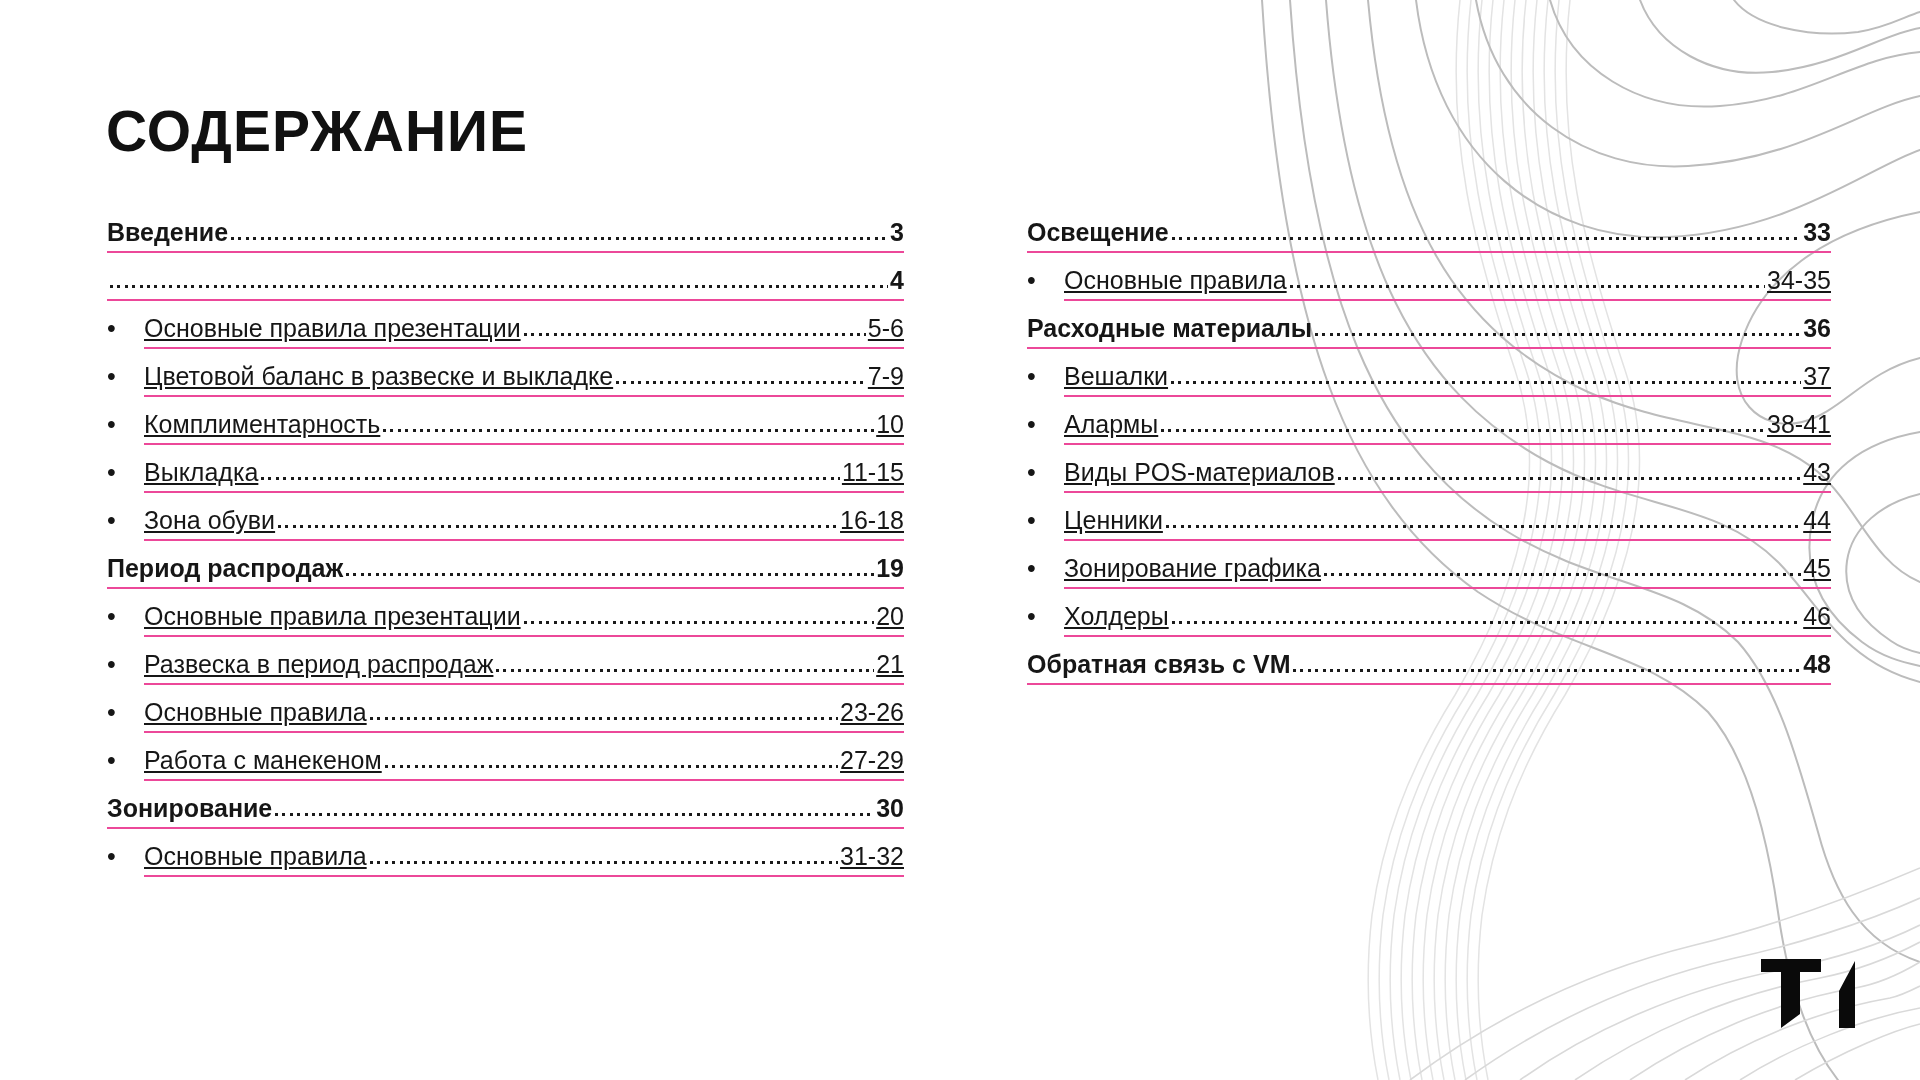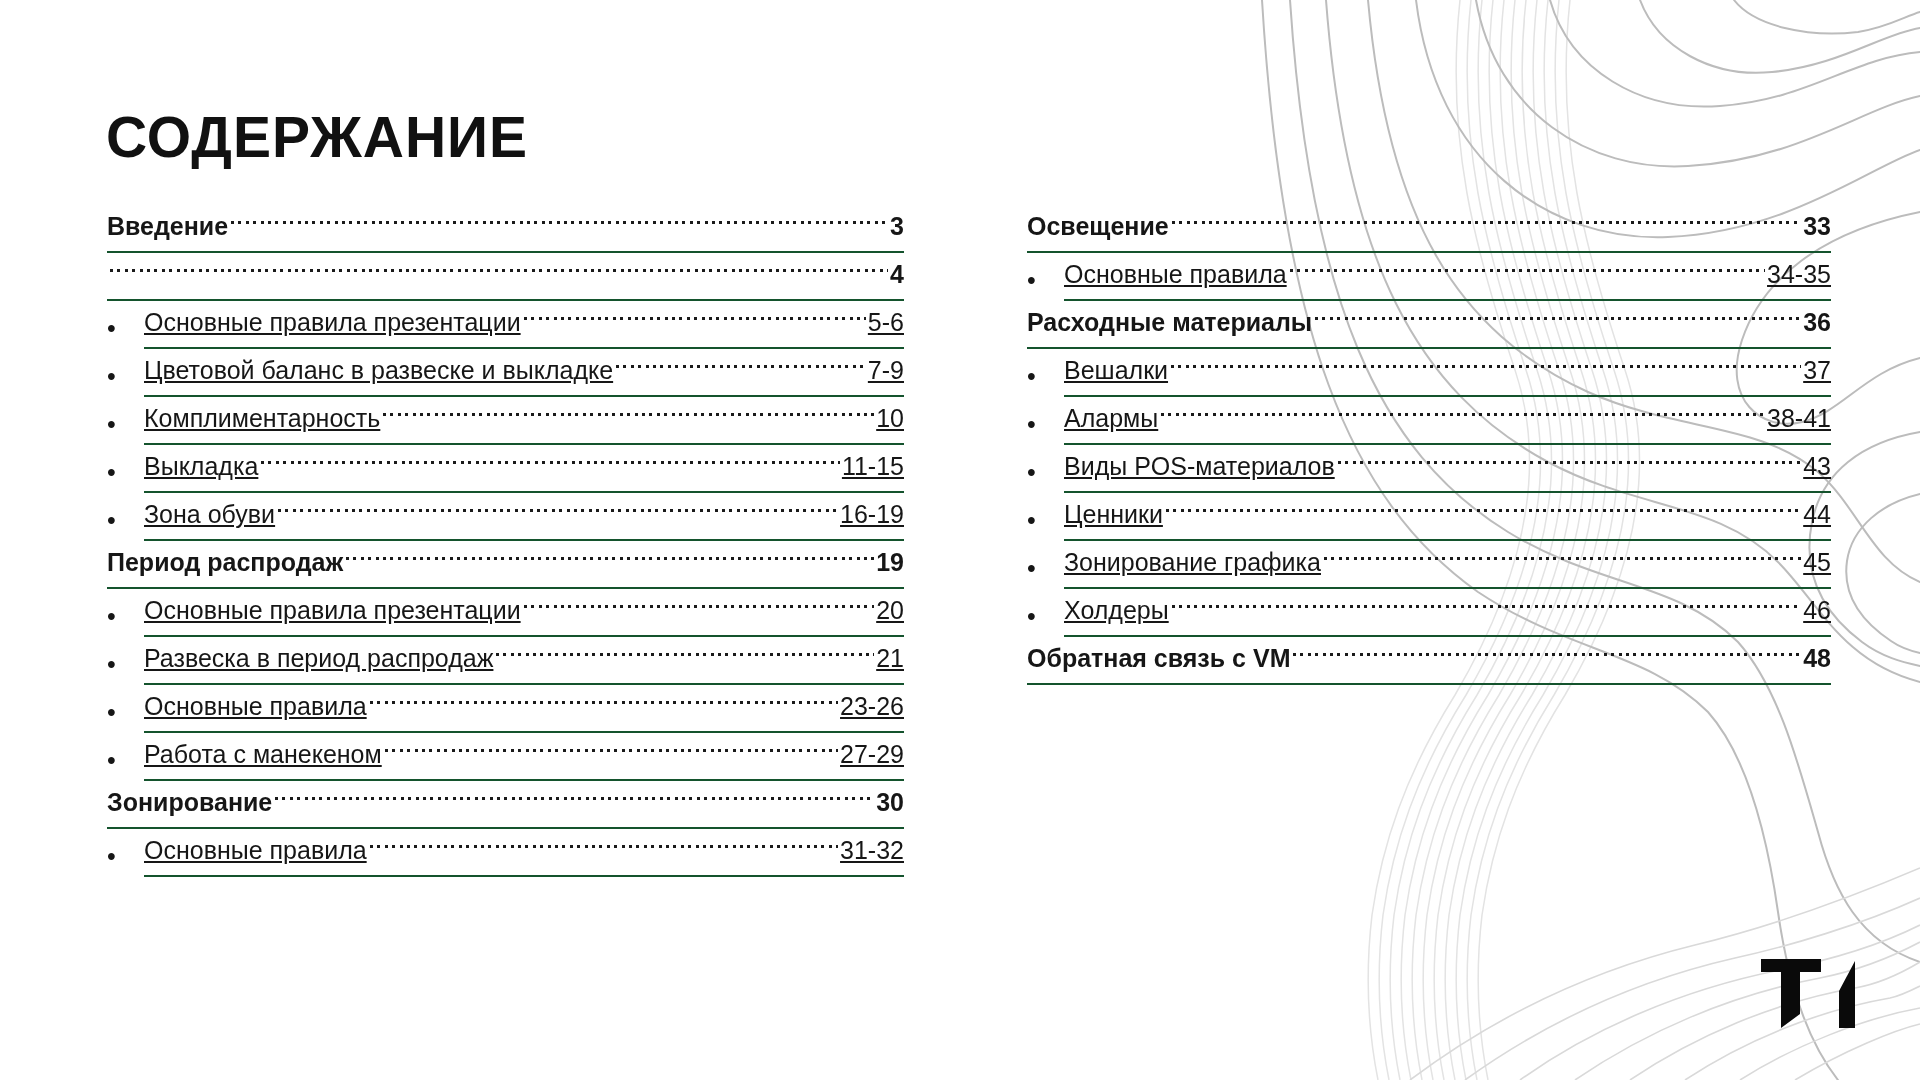--- a/index.html
+++ b/index.html
@@ -3,34 +3,34 @@
 <meta charset="utf-8">
 <style>
   html,body{margin:0;padding:0;}
   body{
     width:1920px;height:1080px;position:relative;overflow:hidden;
     background:#ffffff;color:#1a1a1a;
     font-family:"Liberation Sans",sans-serif;
   }
   .pattern{position:absolute;top:0;right:0;width:800px;height:1080px;z-index:0;}
   .page-title{
-    position:absolute;left:106px;top:104px;z-index:2;
+    position:absolute;left:106px;top:98px;z-index:2;
     font-size:57px;font-weight:700;letter-spacing:1px;color:#111;
   }
   .col{position:absolute;top:205px;z-index:2;}
   .col-left{left:107px;width:797px;}
   .col-right{left:1027px;width:804px;}
   .toc-row{display:flex;height:48px;}
   .bullet{
     width:37px;flex:none;font-size:25px;color:#161616;
     display:flex;align-items:flex-end;padding-bottom:6px;
   }
   .rowline{
-    flex:1;min-width:0;display:flex;align-items:center;
-    border-bottom:2px solid #14532d;padding-bottom:4px;
+    flex:1;min-width:0;display:flex;align-items:flex-end;
+    border-bottom:2px solid #ec4899;padding-bottom:4px;
   }
   .label,.pagenum{font-size:25px;white-space:nowrap;color:#161616;}
   .toc-row.top .label,.toc-row.top .pagenum{font-weight:700;}
   .toc-row.sub .label,.toc-row.sub .pagenum{font-weight:400;text-decoration:underline;}
   .leader{
     flex:1;height:3px;margin:0 2px 7px 3px;
     background-image:repeating-linear-gradient(90deg,#1a1a1a 0 3px,transparent 3px 7.4px);
   }
   .logo{position:absolute;left:1761px;top:959px;z-index:3;}
 </style>
@@ -123,21 +123,21 @@
         <span class="label">Выкладка</span>
         <span class="leader"></span>
         <span class="pagenum">11-15</span>
       </span>
     </div>
     <div class="toc-row sub">
       <span class="bullet">•</span>
       <span class="rowline">
         <span class="label">Зона обуви</span>
         <span class="leader"></span>
-        <span class="pagenum">16-19</span>
+        <span class="pagenum">16-18</span>
       </span>
     </div>
     <div class="toc-row top">
       <span class="rowline">
         <span class="label">Период распродаж</span>
         <span class="leader"></span>
         <span class="pagenum">19</span>
       </span>
     </div>
     <div class="toc-row sub">

